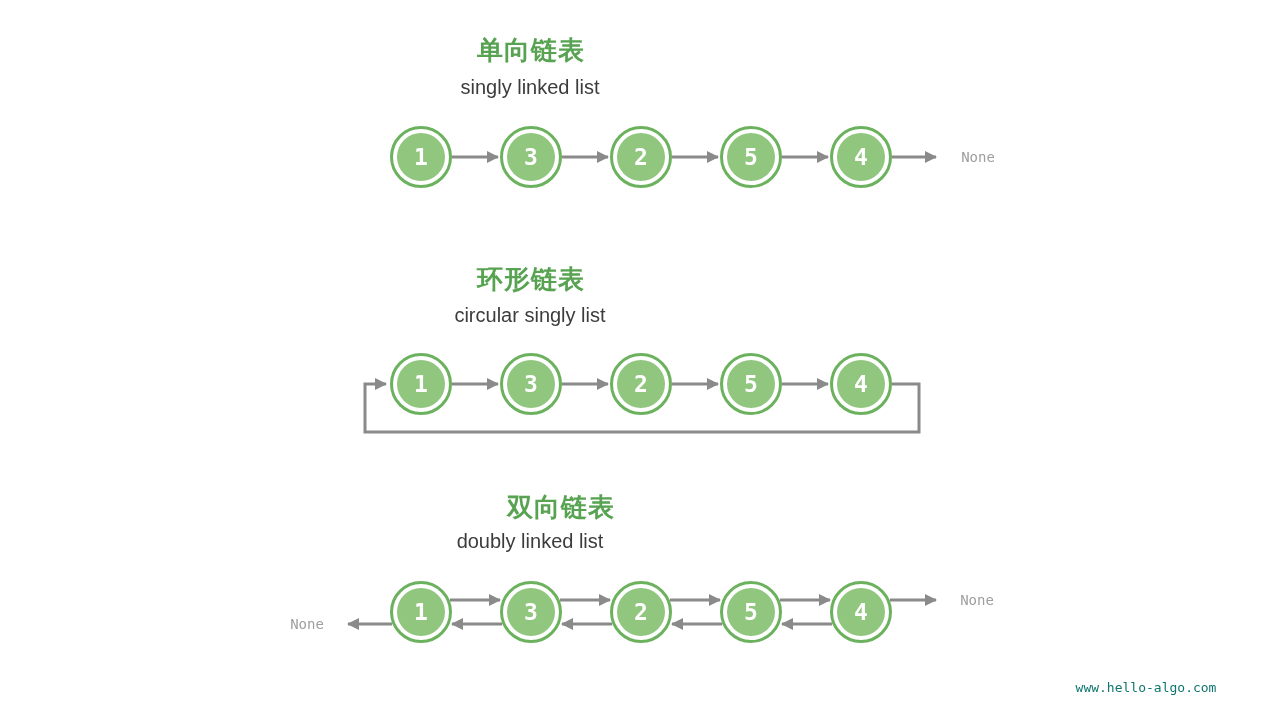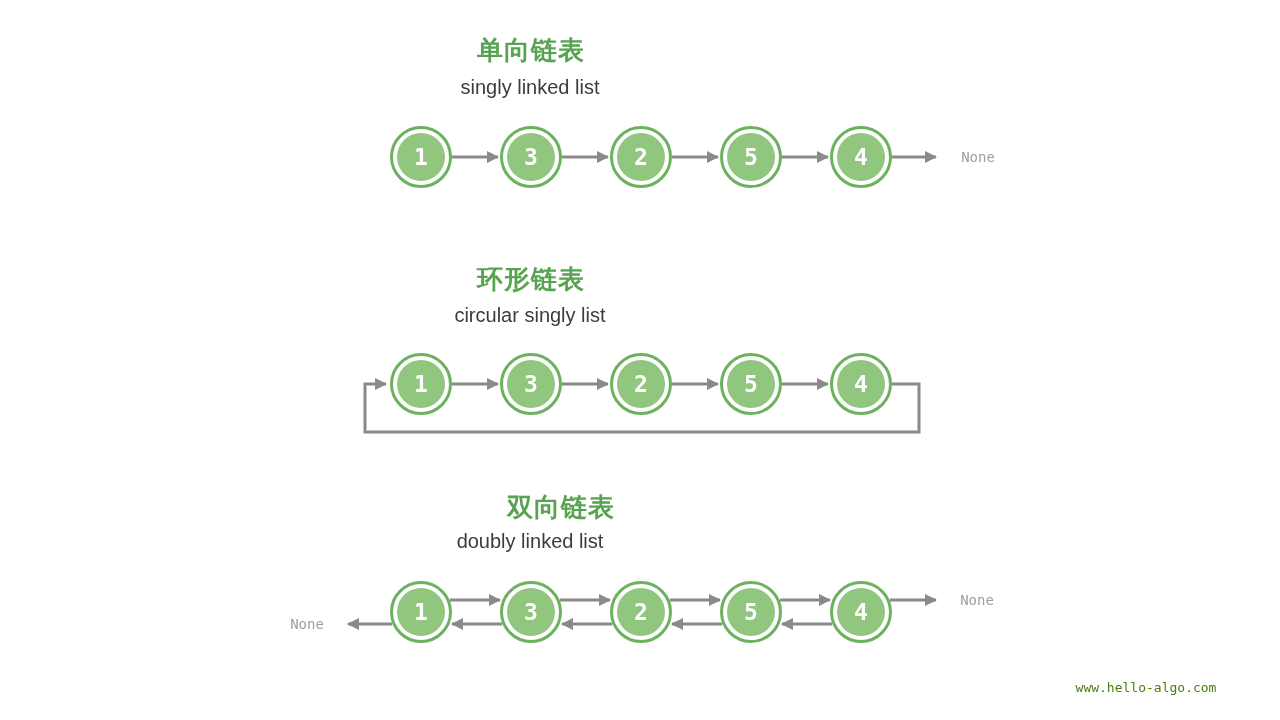--- a/index.html
+++ b/index.html
@@ -70,21 +70,21 @@
     color: #9E9E9E;
     font-size: 14px;
     white-space: nowrap;
     line-height: 1;
     font-family: "DejaVu Sans Mono", monospace;
   }
   .watermark {
     position: absolute;
     transform: translate(-50%, -50%);
     left: 1146px; top: 687px;
-    color: #4d7c0f;
+    color: #0f766e;
     font-size: 13px;
     white-space: nowrap;
     font-family: "DejaVu Sans Mono", monospace;
   }
 </style>
 </head>
 <body>
 
 <div class="canvas">
 

